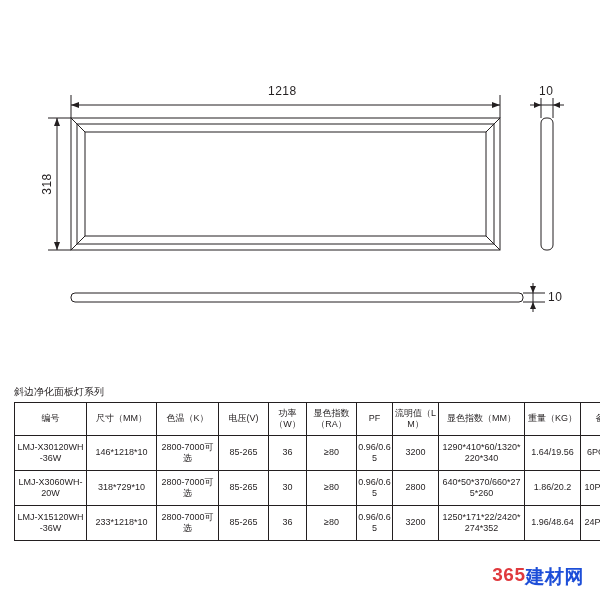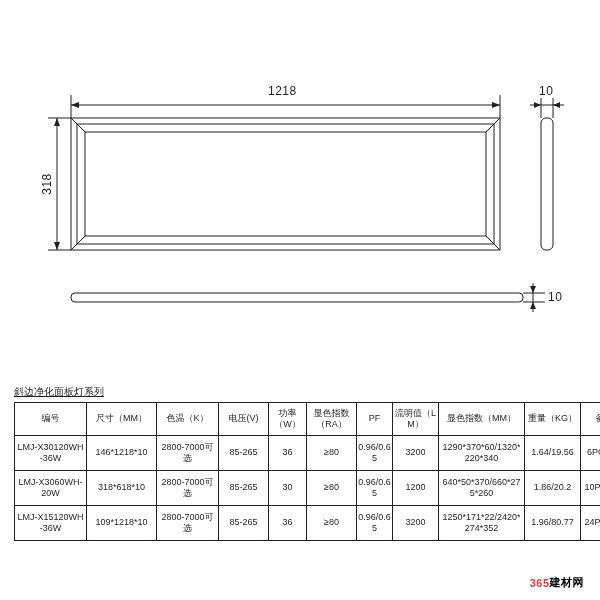--- a/index.html
+++ b/index.html
@@ -43,21 +43,20 @@
     transform-origin: 50% 50%;
   }
 
   
   .series-title {
     position: absolute;
     left: 14px;
     top: 385px;
     font-size: 10px;
     color: #231f20;
-    text-decoration: underline;
   }
   table.spec {
     position: absolute;
     left: 14px;
     top: 402px;
     width: 572px;
     border-collapse: collapse;
     table-layout: fixed;
     font-size: 9px;
     color: #231f20;
@@ -88,27 +87,27 @@
   .col-carton  { width: 86px; }
   .col-weight  { width: 56px; }
   .col-remark  { width: 48px; }
 
   
   .watermark {
     position: absolute;
     right: 12px;
     bottom: 10px;
     display: flex;
-    align-items: center;
-    font-size: 11px;
+    align-items: flex-start;
+    font-size: 19px;
     font-weight: bold;
     letter-spacing: 0.5px;
   }
   .wm-365 { color: #e03a3e; }
-  .wm-text { color: #000000; }
+  .wm-text { color: #1d4ed8; }
 </style>
 </head>
 <body>
 
 <div id="sheet">
 
   <div class="draw">
     <svg width="600" height="380" viewBox="0 0 600 380" xmlns="http://www.w3.org/2000/svg">
 
       <g fill="none" stroke="#231f20" stroke-width="1">
@@ -196,48 +195,48 @@
     <tbody>
       <tr>
         <td>LMJ-X30120WH-36W</td>
         <td>146*1218*10</td>
         <td>2800-7000可选</td>
         <td>85-265</td>
         <td>36</td>
         <td>≥80</td>
         <td>0.96/0.65</td>
         <td>3200</td>
-        <td>1290*370*60/1320*220*340</td>
+        <td>1290*410*60/1320*220*340</td>
         <td>1.64/19.56</td>
         <td>6PCS/箱</td>
       </tr>
       <tr>
         <td>LMJ-X3060WH-20W</td>
-        <td>318*618*10</td>
+        <td>318*729*10</td>
         <td>2800-7000可选</td>
         <td>85-265</td>
         <td>30</td>
         <td>≥80</td>
         <td>0.96/0.65</td>
-        <td>1200</td>
+        <td>2800</td>
         <td>640*50*370/660*275*260</td>
         <td>1.86/20.2</td>
         <td>10PCS/箱</td>
       </tr>
       <tr>
         <td>LMJ-X15120WH-36W</td>
-        <td>109*1218*10</td>
+        <td>233*1218*10</td>
         <td>2800-7000可选</td>
         <td>85-265</td>
         <td>36</td>
         <td>≥80</td>
         <td>0.96/0.65</td>
         <td>3200</td>
         <td>1250*171*22/2420*274*352</td>
-        <td>1.96/80.77</td>
+        <td>1.96/48.64</td>
         <td>24PCS/箱</td>
       </tr>
     </tbody>
   </table>
 
   <div class="watermark">
     <span class="wm-365">365</span>
     <span class="wm-text">建材网</span>
   </div>
 

